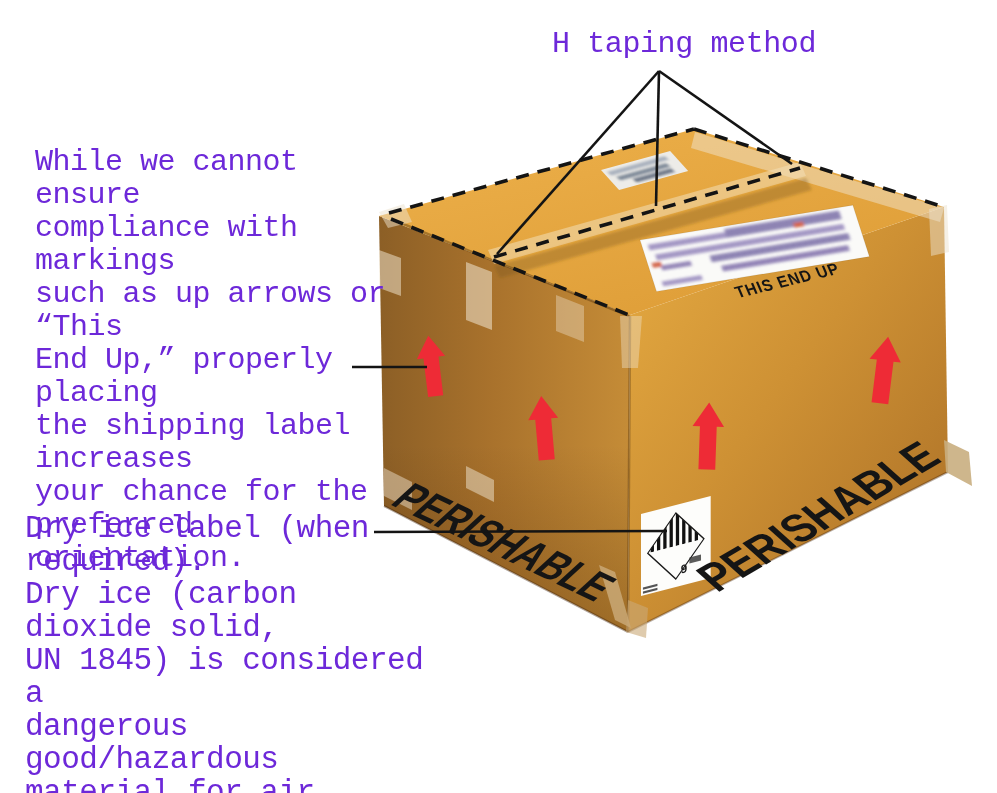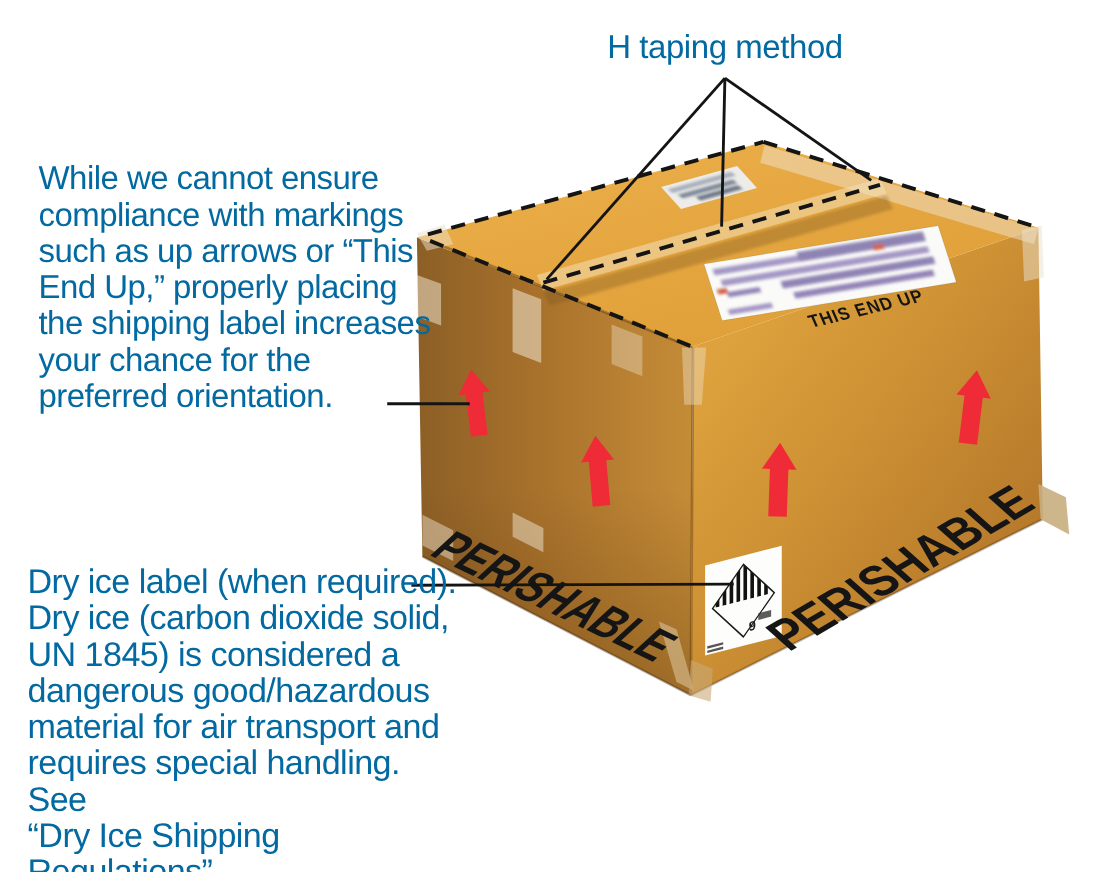--- a/index.html
+++ b/index.html
@@ -1,19 +1,19 @@
 <!DOCTYPE html>
 <html><head>
 <meta charset="utf-8">
 <style>
   html,body{margin:0;padding:0;background:#ffffff;}
   #stage{position:relative;width:997px;height:793px;background:#ffffff;overflow:hidden;
          font-family:"Liberation Sans",sans-serif;color:#1a1a1a;}
   #box-svg{position:absolute;left:0;top:0;}
-  .caption{position:absolute;white-space:pre-line;color:#0369a1;}
+  .caption{position:absolute;white-space:pre-line;color:#6d28d9;font-family:Liberation Mono, monospace;}
   #diagram-title{left:552px;top:27px;font-size:30px;letter-spacing:-0.4px;white-space:nowrap;}
   #placement-note{left:35px;top:146px;width:372px;font-size:30px;line-height:33px;letter-spacing:-0.5px;}
   #dry-ice-note{left:25px;top:512px;width:400px;font-size:31px;line-height:33px;letter-spacing:-0.5px;}
   .svg-label{font-family:"Liberation Sans",sans-serif;font-weight:bold;fill:#151515;}
 </style>
 </head>
 <body>
 
 <div id="stage">
 

